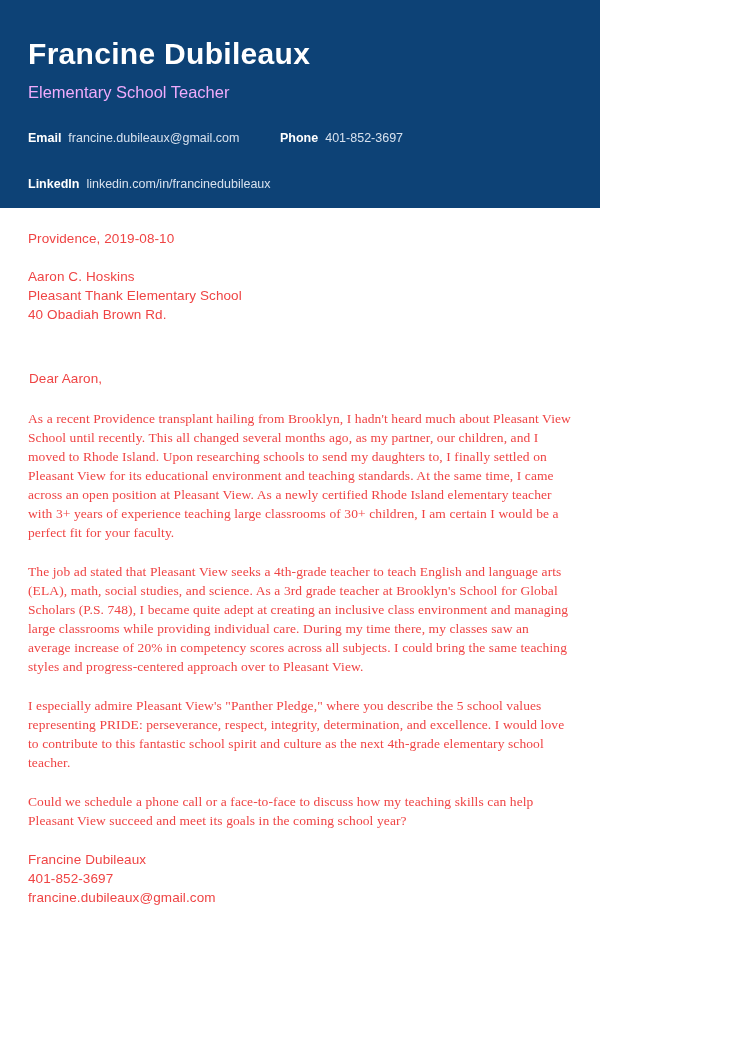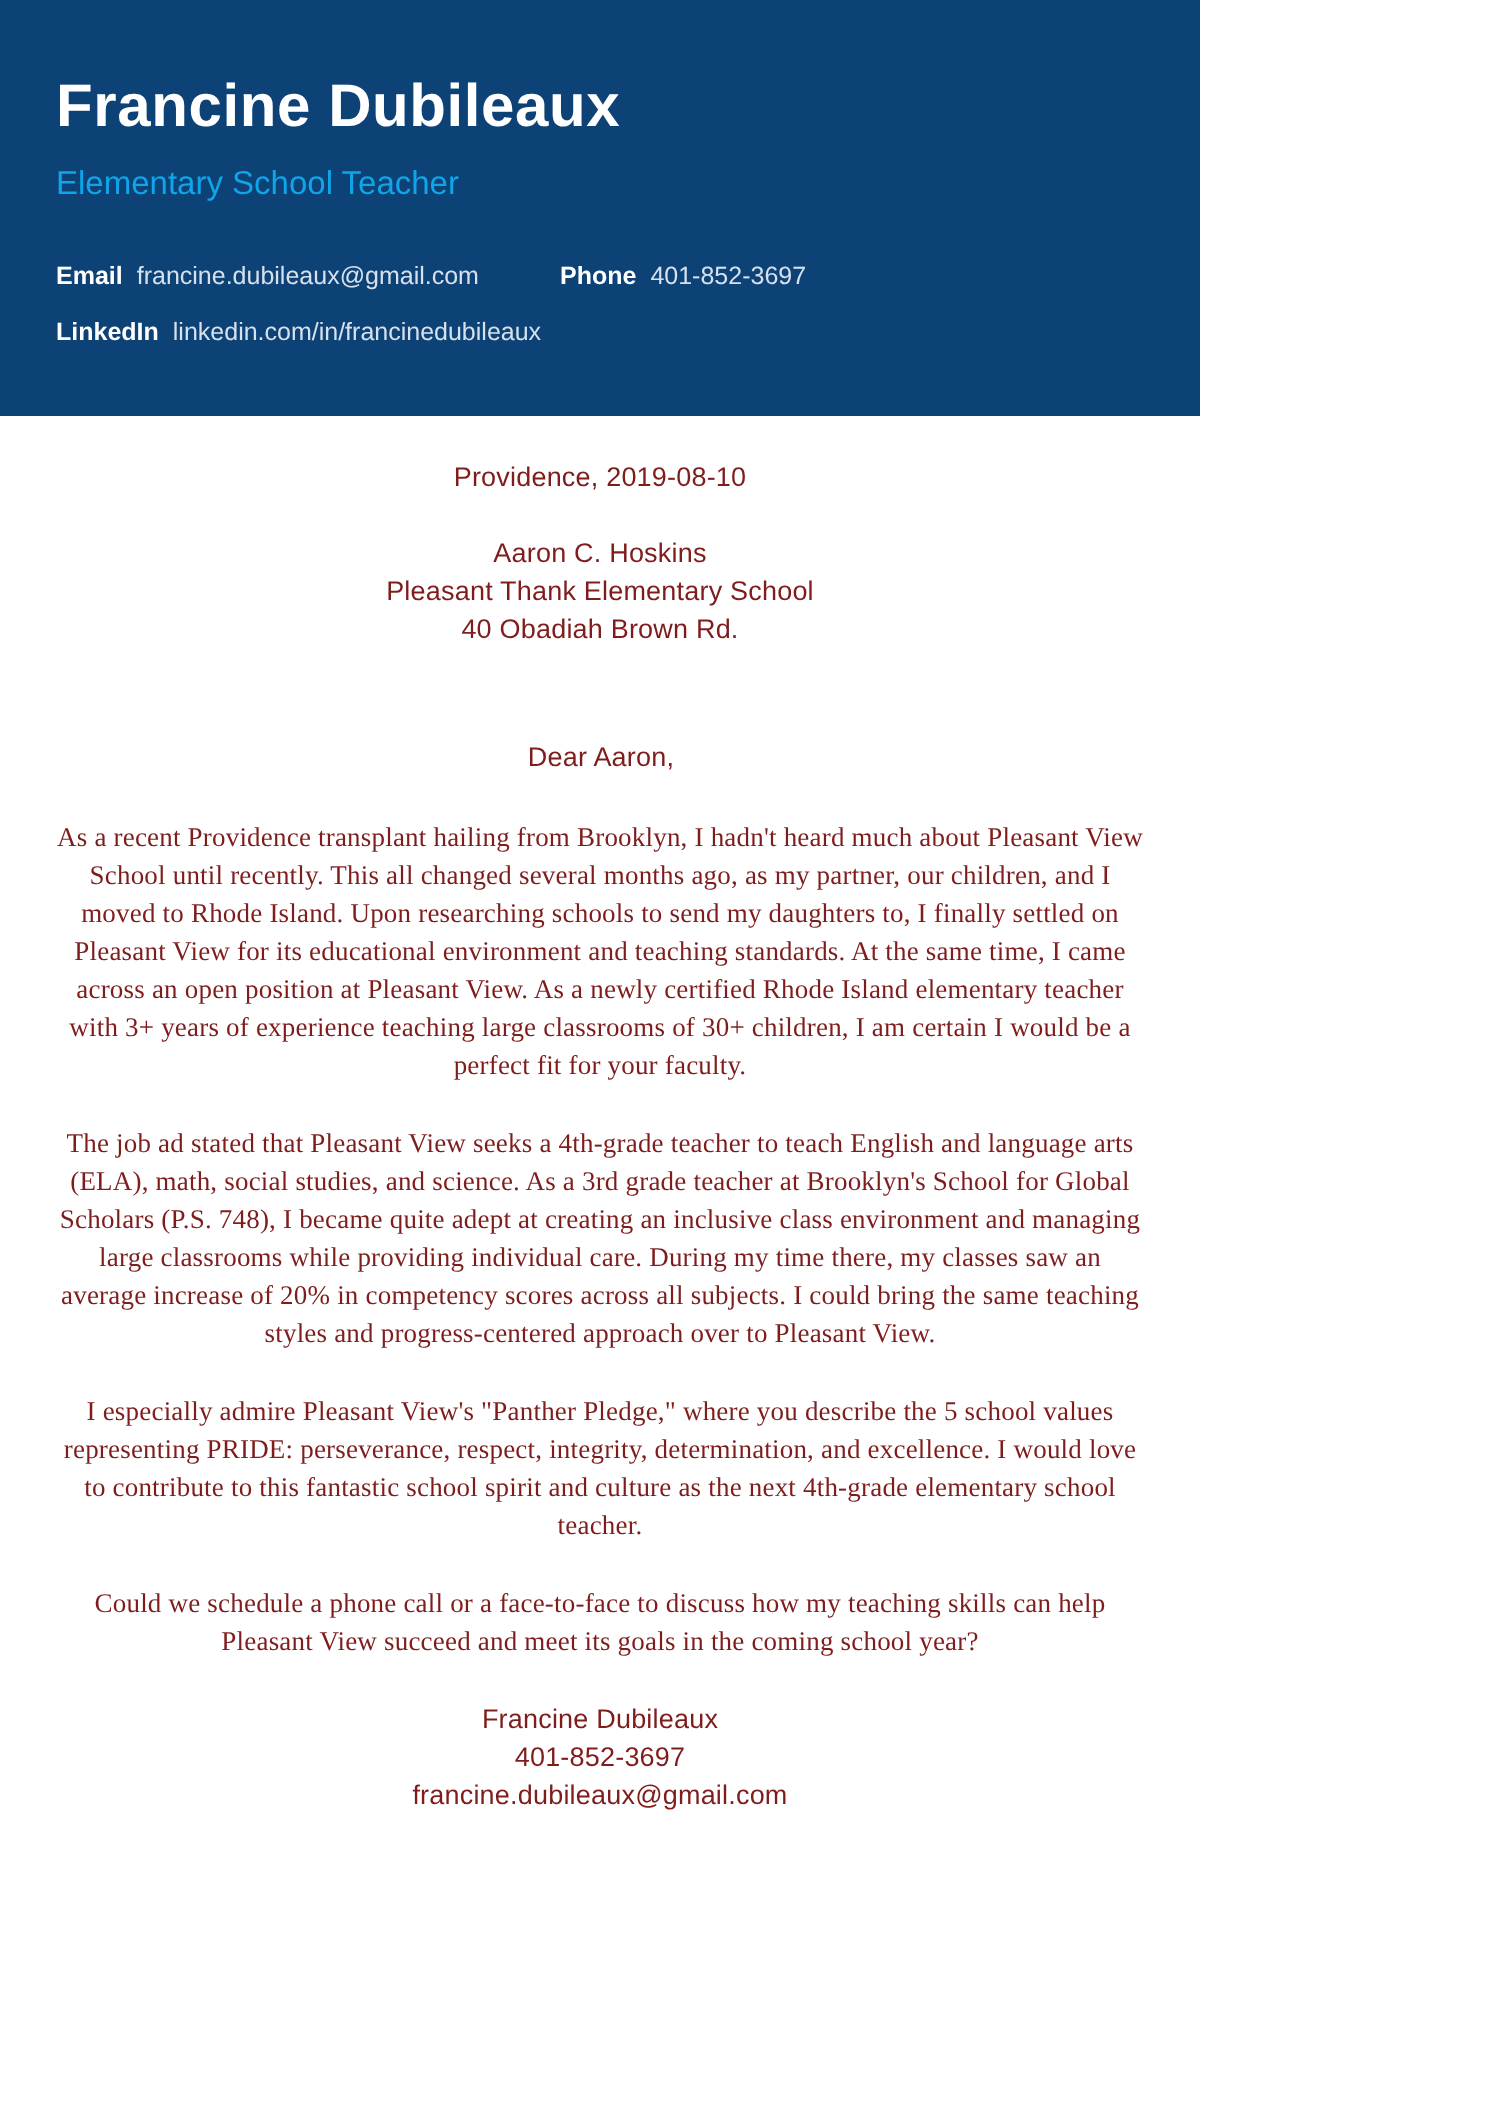--- a/index.html
+++ b/index.html
@@ -23,45 +23,44 @@
     font-size: 30px;
     line-height: 32px;
     font-weight: bold;
     color: #ffffff;
     letter-spacing: 0.3px;
   }
   .person-title {
     margin-top: 13px;
     font-size: 16.5px;
     line-height: 19px;
-    color: #0ea5e9;
+    color: #f0abfc;
   }
   .contacts {
     margin-top: 27px;
     display: grid;
     grid-template-columns: 252px 1fr;
-    row-gap: 9px;
+    row-gap: 27px;
     font-size: 12.5px;
     line-height: 19px;
     color: #d7e1ee;
   }
   .contact-label {
     font-weight: bold;
     color: #ffffff;
     margin-right: 7px;
   }
   
   .body {
     box-sizing: border-box;
     padding: 21px 28px 0 28px;
     font-size: 13.5px;
     line-height: 19px;
-    color: #7f1d1d;
+    color: #ef4444;
     letter-spacing: 0.1px;
-    text-align: center;
   }
   .date-line { margin: 0 0 19px 0; }
   .recipient-line { margin: 0; }
   .salutation { margin: 45px 0 21px 1px; }
   .paragraph { margin: 0 0 20px 0; font-family: Liberation Serif, serif; }
   .closing { margin: 0 0 18px 0; }
   .signature-line { margin: 0; }
 </style>
 </head>
 <body>

